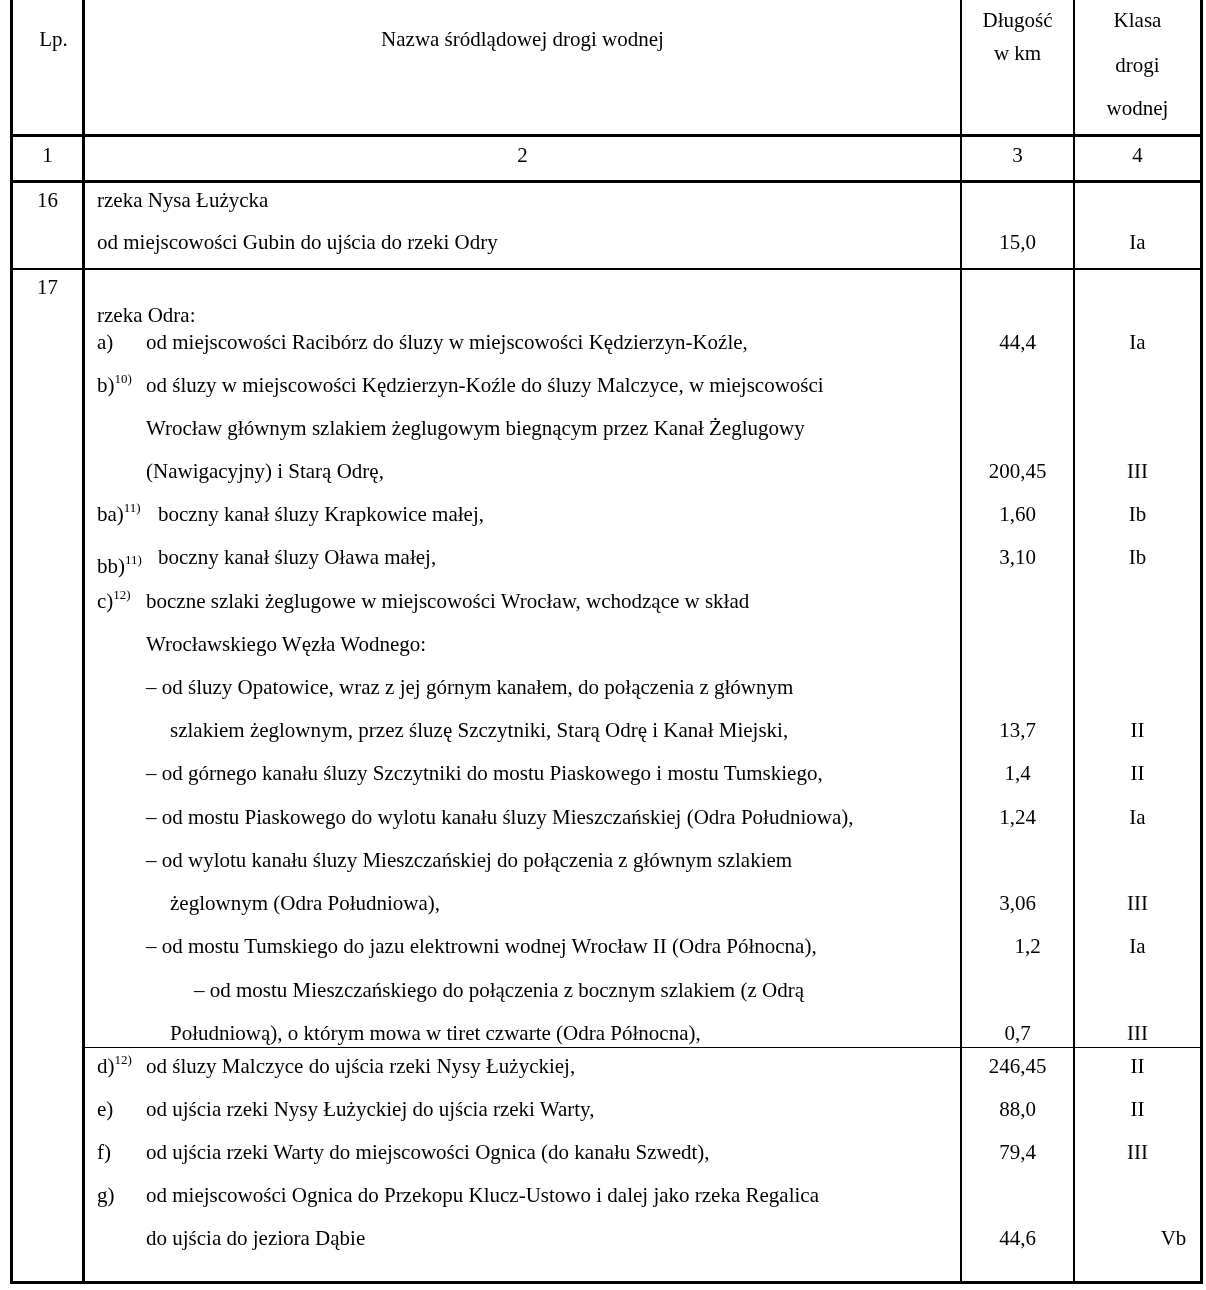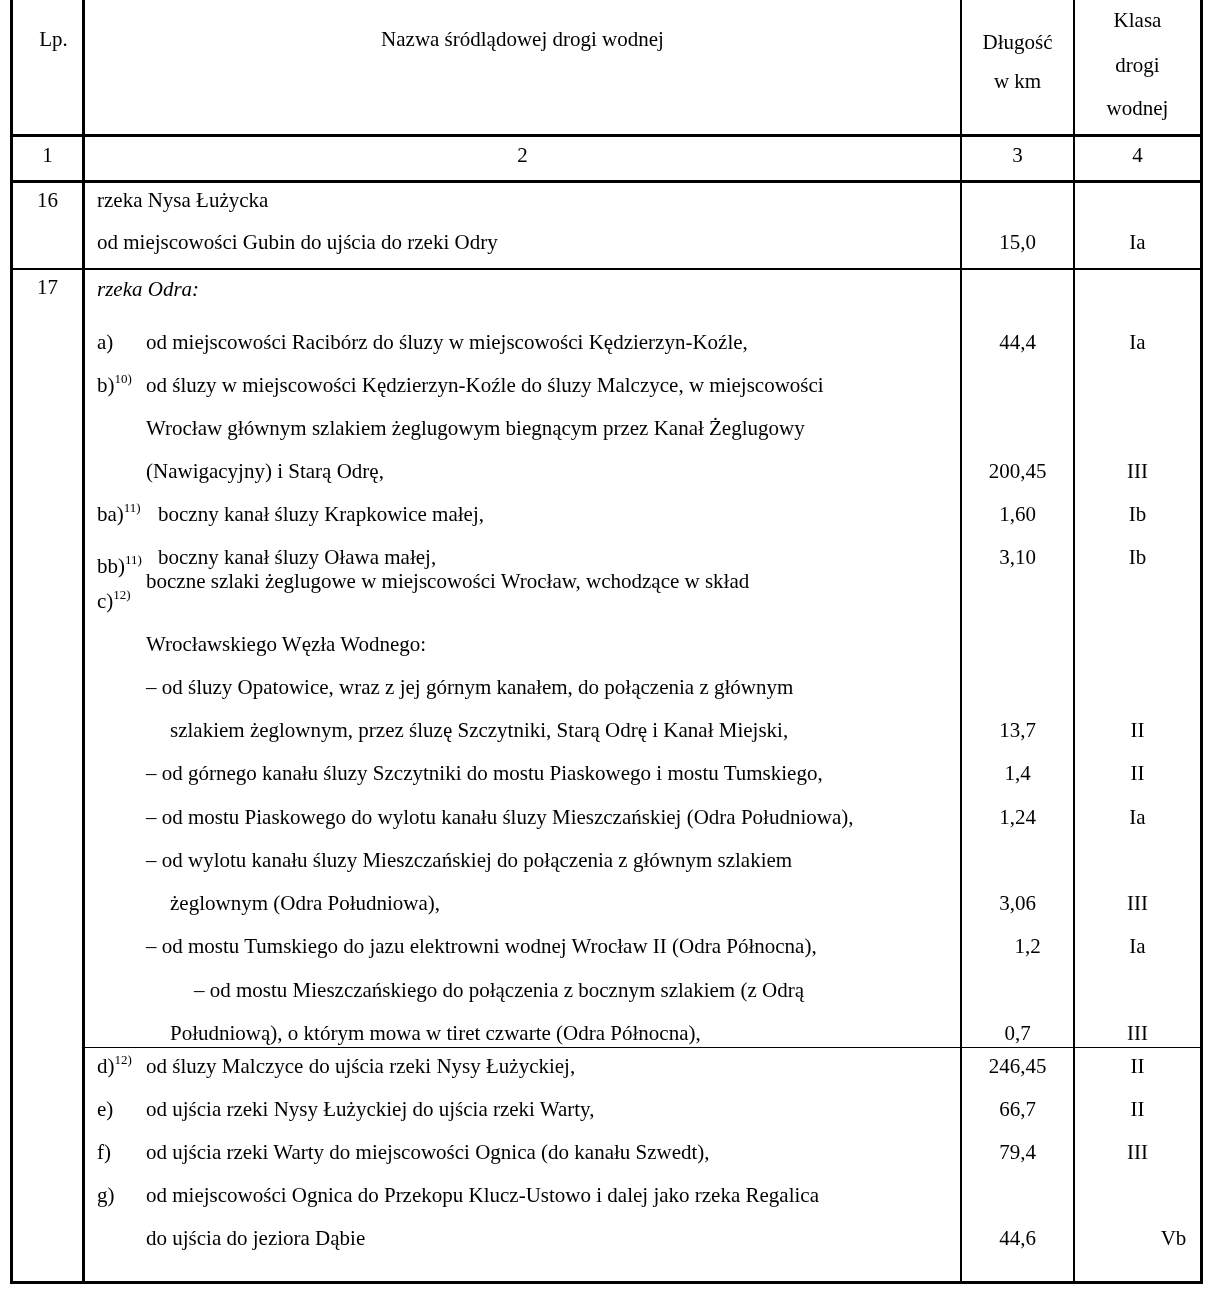--- a/index.html
+++ b/index.html
@@ -27,22 +27,22 @@
   <div class="line" style="left:10px;top:134px;width:1193px;height:3px;"></div>
   <div class="line" style="left:10px;top:180px;width:1193px;height:3px;"></div>
   <div class="line" style="left:10px;top:268px;width:1193px;height:2px;"></div>
   <div class="line" style="left:85px;top:1047px;width:1118px;height:1px;"></div>
   <div class="line" style="left:10px;top:1281px;width:1193px;height:3px;"></div>
 </div>
 
 <div>
   <div class="t c" style="left:13px;width:81px;top:29px;">Lp.</div>
   <div class="t c" style="left:85px;width:875px;top:29px;">Nazwa śródlądowej drogi wodnej</div>
-  <div class="t c" style="left:962px;width:111px;top:10px;margin-top:22px;">Długość</div>
-  <div class="t c" style="left:962px;width:111px;top:71px;">w km</div>
+  <div class="t c" style="left:962px;width:111px;top:10px;">Długość</div>
+  <div class="t c" style="left:962px;width:111px;top:43px;">w km</div>
   <div class="t c" style="left:1075px;width:125px;top:10px;">Klasa</div>
   <div class="t c" style="left:1075px;width:125px;top:55px;">drogi</div>
   <div class="t c" style="left:1075px;width:125px;top:98px;">wodnej</div>
 </div>
 
 <div>
   <div class="t c" style="left:13px;width:69px;top:145px;">1</div>
   <div class="t c" style="left:85px;width:875px;top:145px;">2</div>
   <div class="t c" style="left:962px;width:111px;top:145px;">3</div>
   <div class="t c" style="left:1075px;width:125px;top:145px;">4</div>
@@ -51,41 +51,41 @@
 <div id="rows">
     <div>
       <div class="t c" style="left: 13px; width: 69px; top: 190px;">16</div>
       <div class="t" style="left: 97px; top: 190px;">rzeka Nysa Łużycka</div>
       <div class="t" style="left: 97px; top: 232px;">od miejscowości Gubin do ujścia do rzeki Odry</div>
       <div class="t c" style="left: 962px; width: 111px; top: 232px;">15,0</div>
       <div class="t c" style="left: 1075px; width: 125px; top: 232px;">Ia</div>
     </div>
     <div>
       <div class="t c" style="left: 13px; width: 69px; top: 277px;">17</div>
-      <div class="t" style="left: 97px; top: 279px; font-style: italic;">rzeka Odra:</div>
+      <div class="t" style="left: 97px; top: 305px;">rzeka Odra:</div>
       <div class="t" style="left: 97px; top: 332px;"><span>a)</span></div>
       <div class="t" style="left: 146px; top: 332px;">od miejscowości Racibórz do śluzy w miejscowości Kędzierzyn-Koźle,</div>
       <div class="t c" style="left: 962px; width: 111px; top: 332px;">44,4</div>
       <div class="t c" style="left: 1075px; width: 125px; top: 332px;">Ia</div>
       <div class="t" style="left: 97px; top: 375px;"><span>b)</span><sup>10)</sup></div>
       <div class="t" style="left: 146px; top: 375px;">od śluzy w miejscowości Kędzierzyn-Koźle do śluzy Malczyce, w miejscowości</div>
       <div class="t" style="left: 146px; top: 418px;">Wrocław głównym szlakiem żeglugowym biegnącym przez Kanał Żeglugowy</div>
       <div class="t" style="left: 146px; top: 461px;">(Nawigacyjny) i Starą Odrę,</div>
       <div class="t c" style="left: 962px; width: 111px; top: 461px;">200,45</div>
       <div class="t c" style="left: 1075px; width: 125px; top: 461px;">III</div>
       <div class="t" style="left: 97px; top: 504px;"><span>ba)</span><sup>11)</sup></div>
       <div class="t" style="left: 158px; top: 504px;">boczny kanał śluzy Krapkowice małej,</div>
       <div class="t c" style="left: 962px; width: 111px; top: 504px;">1,60</div>
       <div class="t c" style="left: 1075px; width: 125px; top: 504px;">Ib</div>
       <div class="t" style="left: 97px; top: 520px; margin-top: 36px;"><span>bb)</span><sup>11)</sup></div>
       <div class="t" style="left: 158px; top: 547px;">boczny kanał śluzy Oława małej,</div>
       <div class="t c" style="left: 962px; width: 111px; top: 547px;">3,10</div>
       <div class="t c" style="left: 1075px; width: 125px; top: 547px;">Ib</div>
       <div class="t" style="left: 97px; top: 591px;"><span>c)</span><sup>12)</sup></div>
-      <div class="t" style="left: 146px; top: 571px;">boczne szlaki żeglugowe w miejscowości Wrocław, wchodzące w skład</div>
+      <div class="t" style="left: 146px; top: 591px;">boczne szlaki żeglugowe w miejscowości Wrocław, wchodzące w skład</div>
       <div class="t" style="left: 146px; top: 634px;">Wrocławskiego Węzła Wodnego:</div>
       <div class="t" style="left: 146px; top: 677px;">– od śluzy Opatowice, wraz z jej górnym kanałem, do połączenia z głównym</div>
       <div class="t" style="left: 170px; top: 720px;">szlakiem żeglownym, przez śluzę Szczytniki, Starą Odrę i Kanał Miejski,</div>
       <div class="t c" style="left: 962px; width: 111px; top: 720px;">13,7</div>
       <div class="t c" style="left: 1075px; width: 125px; top: 720px;">II</div>
       <div class="t" style="left: 146px; top: 763px;">– od górnego kanału śluzy Szczytniki do mostu Piaskowego i mostu Tumskiego,</div>
       <div class="t c" style="left: 962px; width: 111px; top: 763px;">1,4</div>
       <div class="t c" style="left: 1075px; width: 125px; top: 763px;">II</div>
       <div class="t" style="left: 146px; top: 807px;">– od mostu Piaskowego do wylotu kanału śluzy Mieszczańskiej (Odra Południowa),</div>
       <div class="t c" style="left: 962px; width: 111px; top: 807px;">1,24</div>
@@ -102,21 +102,21 @@
       <div class="t c" style="left: 962px; width: 111px; top: 1023px;">0,7</div>
       <div class="t c" style="left: 1075px; width: 125px; top: 1023px;">III</div>
     </div>
     <div>
       <div class="t" style="left: 97px; top: 1056px;"><span>d)</span><sup>12)</sup></div>
       <div class="t" style="left: 146px; top: 1056px;">od śluzy Malczyce do ujścia rzeki Nysy Łużyckiej,</div>
       <div class="t c" style="left: 962px; width: 111px; top: 1056px;">246,45</div>
       <div class="t c" style="left: 1075px; width: 125px; top: 1056px;">II</div>
       <div class="t" style="left: 97px; top: 1099px;"><span>e)</span></div>
       <div class="t" style="left: 146px; top: 1099px;">od ujścia rzeki Nysy Łużyckiej do ujścia rzeki Warty,</div>
-      <div class="t c" style="left: 962px; width: 111px; top: 1099px;">66,7</div>
+      <div class="t c" style="left: 962px; width: 111px; top: 1099px;">88,0</div>
       <div class="t c" style="left: 1075px; width: 125px; top: 1099px;">II</div>
       <div class="t" style="left: 97px; top: 1142px;"><span>f)</span></div>
       <div class="t" style="left: 146px; top: 1142px;">od ujścia rzeki Warty do miejscowości Ognica (do kanału Szwedt),</div>
       <div class="t c" style="left: 962px; width: 111px; top: 1142px;">79,4</div>
       <div class="t c" style="left: 1075px; width: 125px; top: 1142px;">III</div>
       <div class="t" style="left: 97px; top: 1185px;"><span>g)</span></div>
       <div class="t" style="left: 146px; top: 1185px;">od miejscowości Ognica do Przekopu Klucz-Ustowo i dalej jako rzeka Regalica</div>
       <div class="t" style="left: 146px; top: 1228px;">do ujścia do jeziora Dąbie</div>
       <div class="t c" style="left: 962px; width: 111px; top: 1228px;">44,6</div>
       <div class="t c" style="left: 1075px; width: 125px; top: 1228px; margin-left: 36px;">Vb</div>

